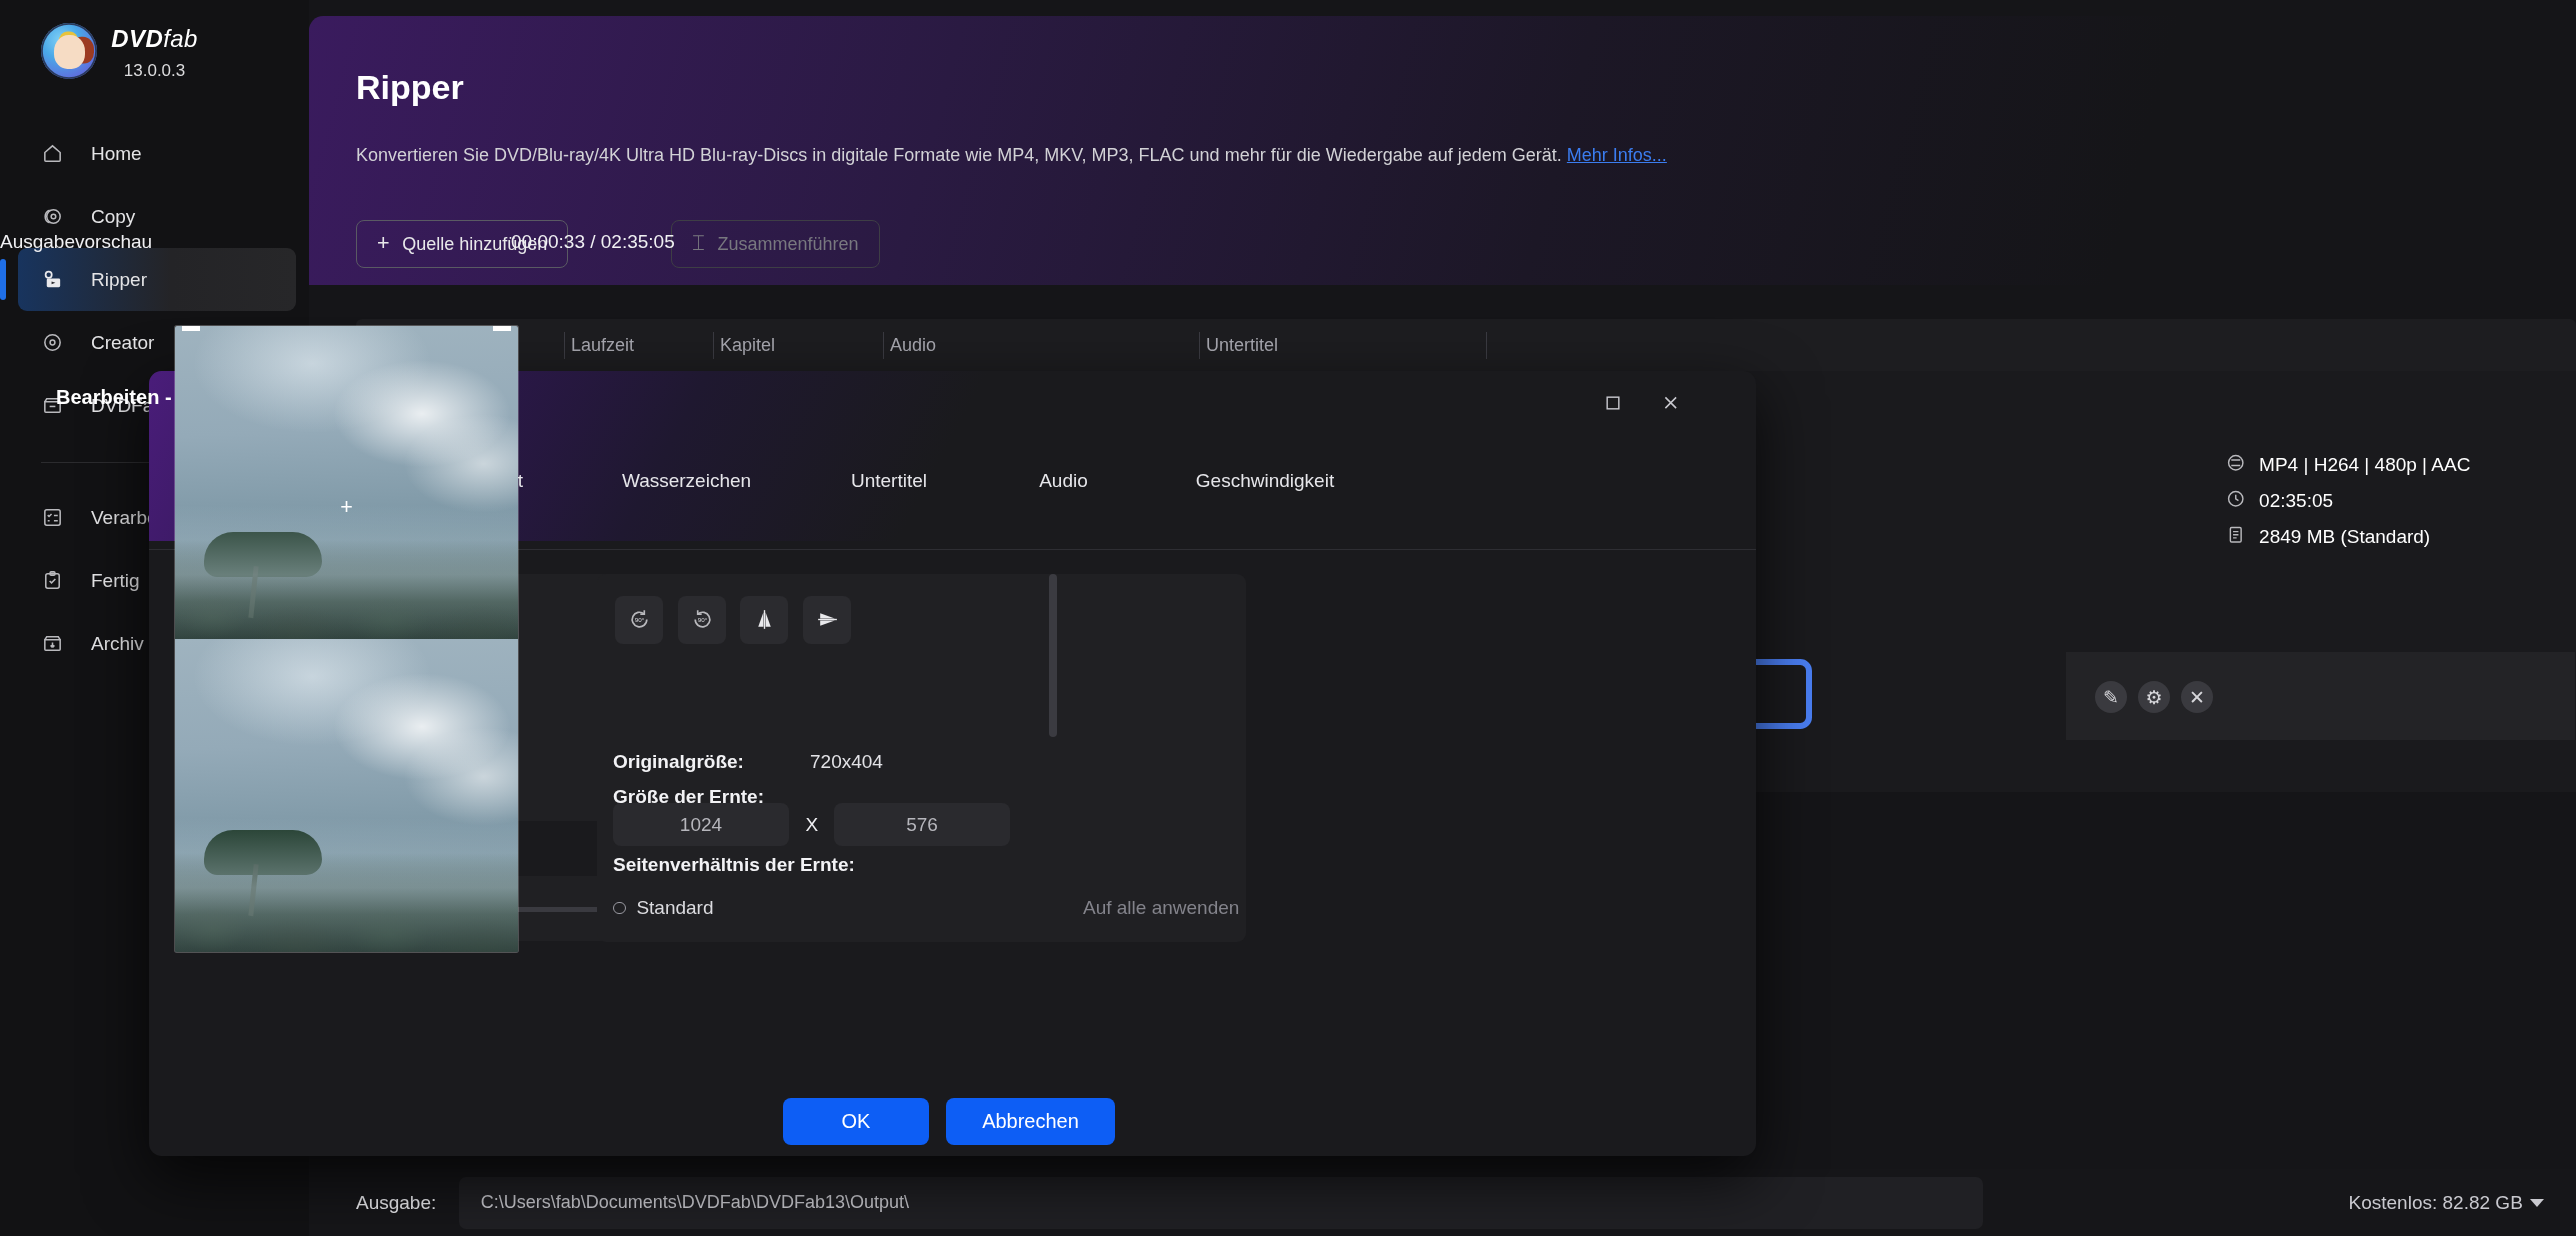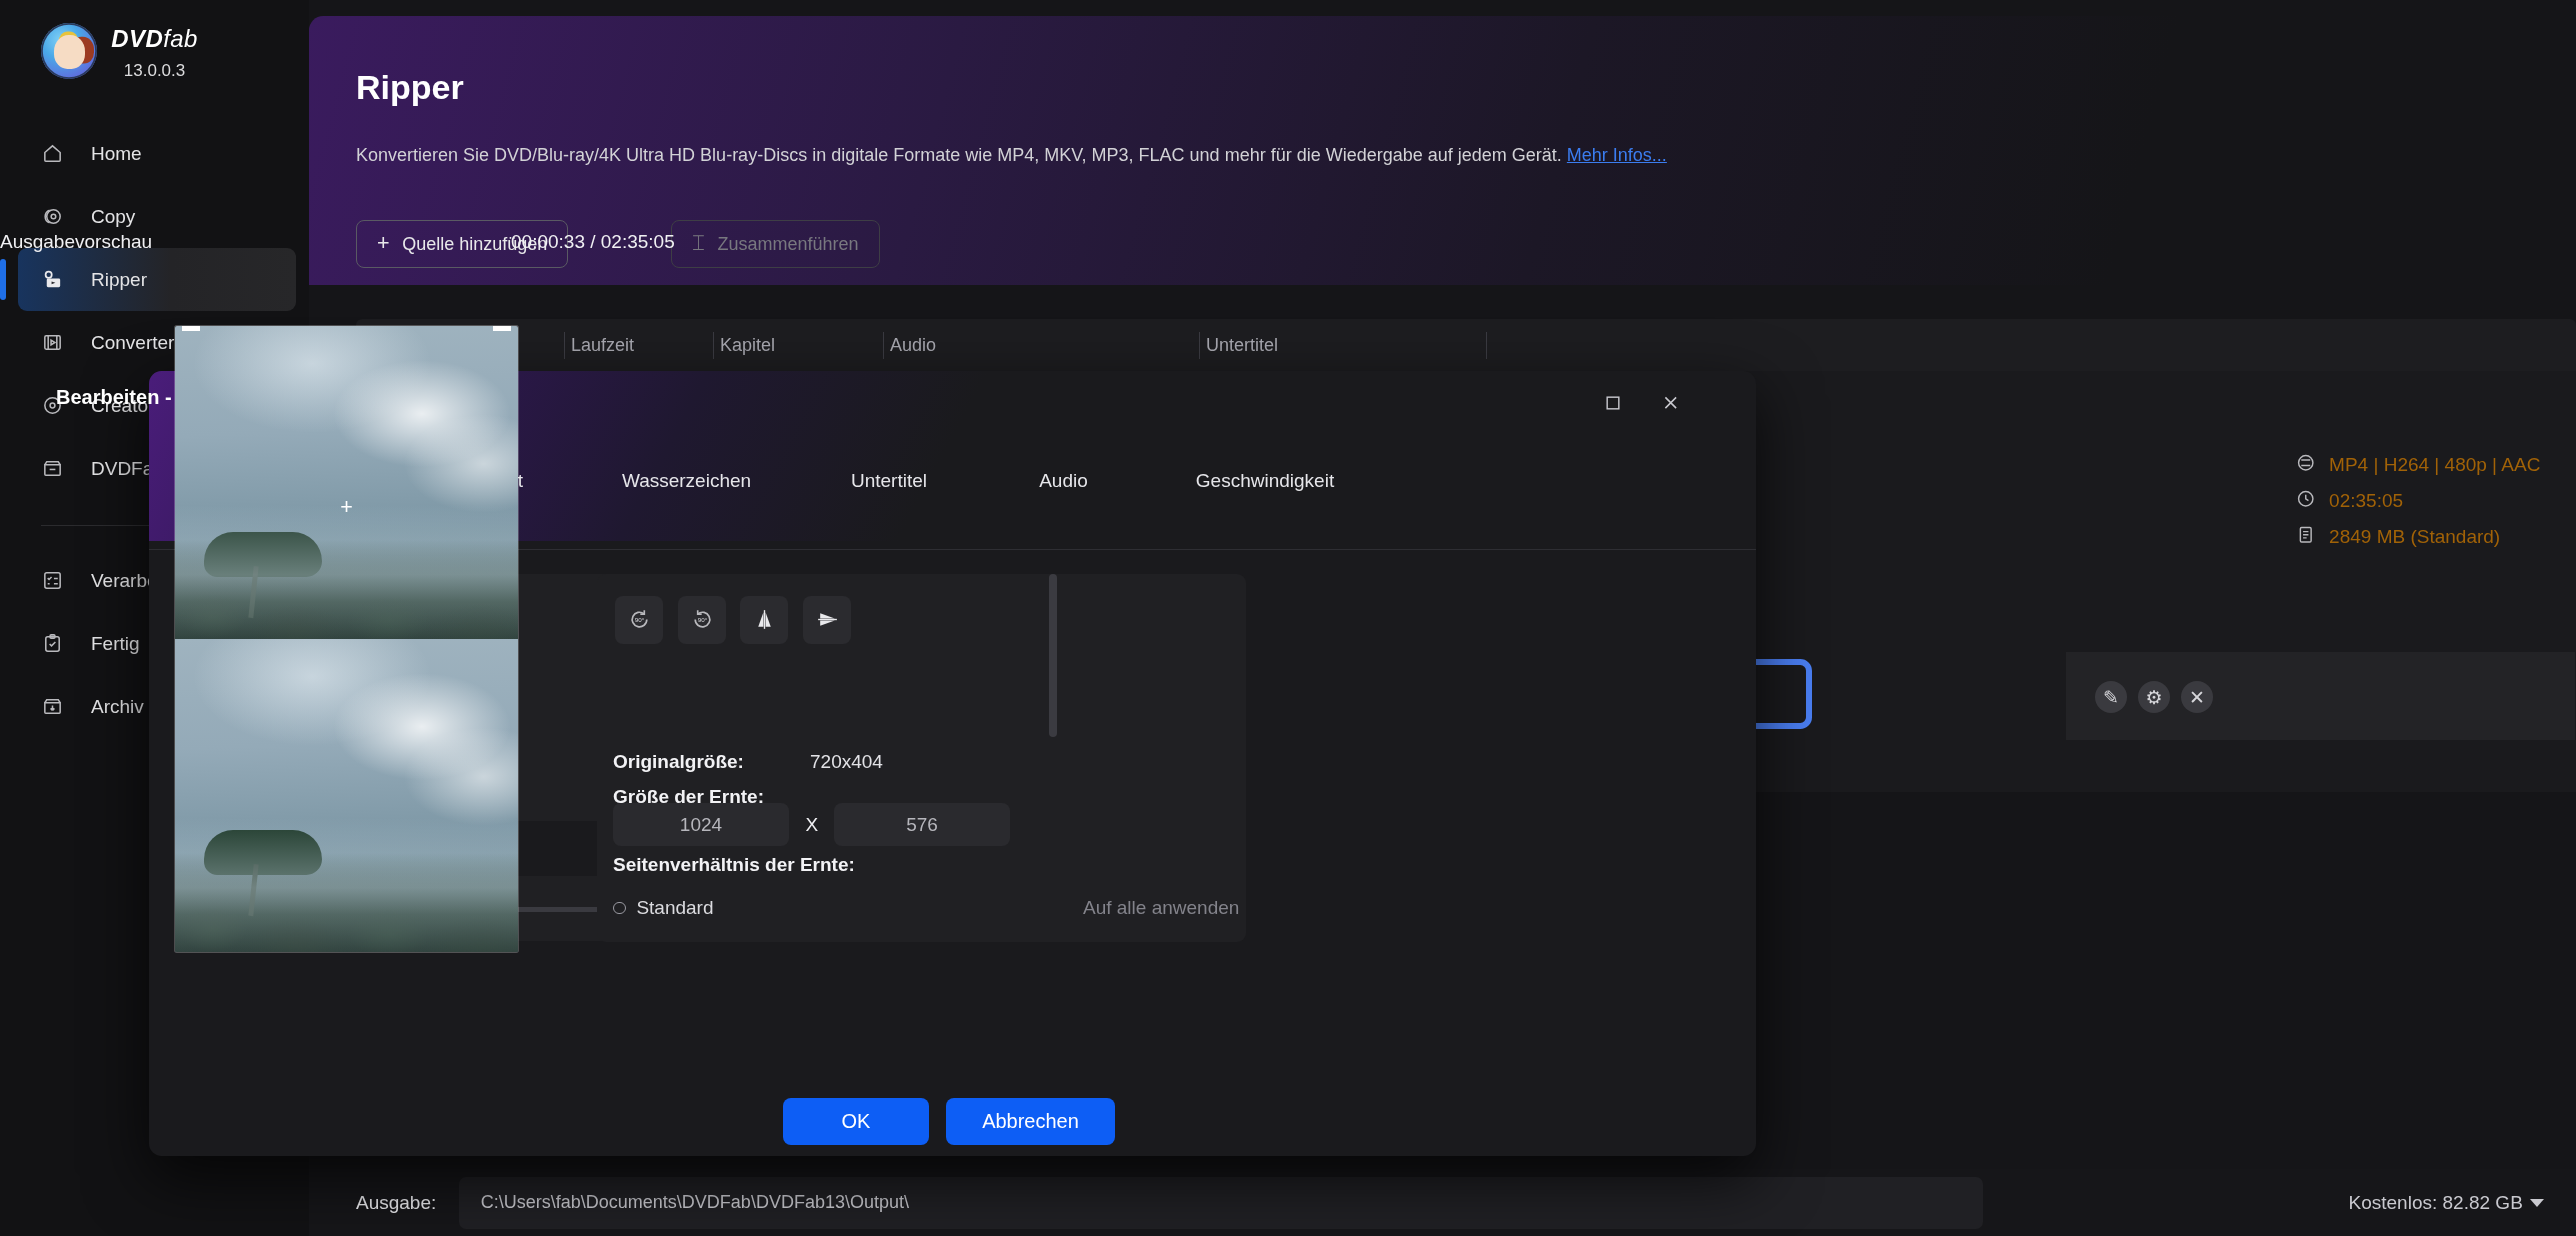--- a/index.html
+++ b/index.html
@@ -92,21 +92,21 @@
   }
   .col0 { width: 208px; } .col1 { width: 149px; } .col2 { width: 170px; }
   .col3 { width: 316px; } .col4 { width: 287px; } .col5 { width: 179px; }
 
   #tbl-body {
     position: absolute; left: 47px; top: 371px; width: 2220px; height: 421px;
     background: #1a1a1d;
   }
 
   
-  #info { position: absolute; left: 1986px; top: 447px; font-size: 19px; color: #a16207; z-index: 3; }
+  #info { position: absolute; left: 1916px; top: 447px; font-size: 19px; color: #ffffff; z-index: 3; }
   .info-row { display: flex; align-items: center; height: 36px; }
   .info-row .ico { width: 30.5px; flex: none; }
   .info-row .txt { margin-left: 3.6px; white-space: nowrap; }
 
   
   #edit-strip {
     position: absolute; left: 1757px; top: 652px; width: 509px; height: 88px;
     background: #232326; z-index: 3;
   }
   .circ-btn {
@@ -305,30 +305,20 @@
       </div>
       <div class="nav-item active">
         <span class="ico">
             <svg class="i fillw" width="23" height="23" viewBox="0 0 24 24">
               <circle cx="8" cy="7" r="3.2" fill="none" stroke="#e9e9ec" stroke-width="1.8"></circle>
               <rect x="6" y="11" width="14" height="9" rx="1.4"></rect>
               <path d="M11 14l4 1.5-4 1.5z" fill="#2a2a2e"></path>
             </svg>
           </span>
         <span class="lbl">Ripper</span>
-      </div>
-      <div class="nav-item">
-        <span class="ico">
-            <svg class="i" width="23" height="23" viewBox="0 0 24 24">
-              <rect x="4" y="5" width="16" height="14" rx="1.4"></rect>
-              <path d="M7.5 5v14M16.5 5v14"></path>
-              <path d="M10.5 9.5l4 2.5-4 2.5z"></path>
-            </svg>
-          </span>
-        <span class="lbl">Converter</span>
       </div>
       <div class="nav-item">
         <span class="ico">
             <svg class="i" width="23" height="23" viewBox="0 0 24 24">
               <circle cx="12" cy="12" r="8"></circle>
               <circle cx="12" cy="12" r="2.5"></circle>
             </svg>
           </span>
         <span class="lbl">Creator</span>
       </div>

